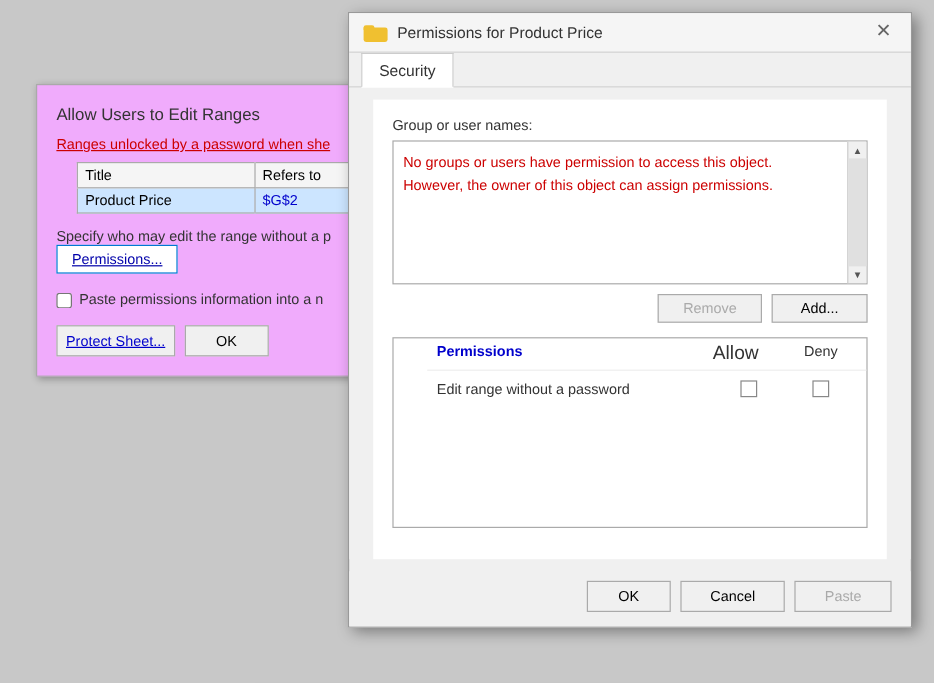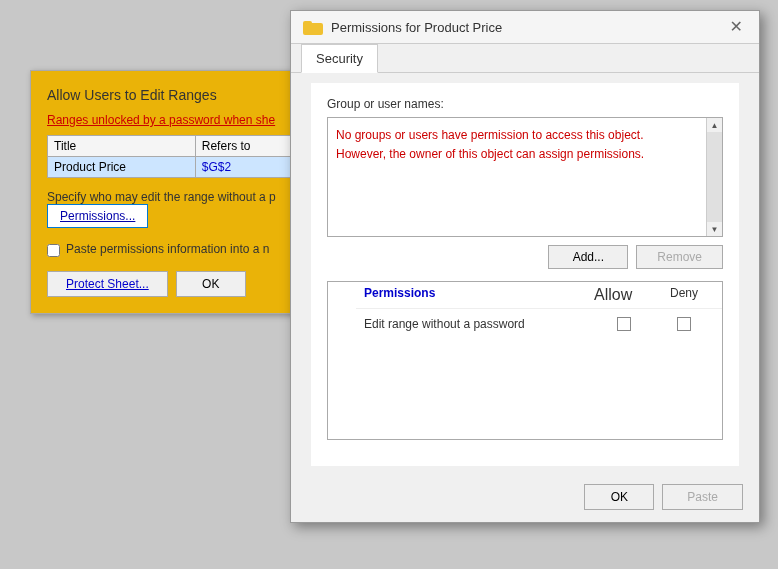--- a/index.html
+++ b/index.html
@@ -12,21 +12,21 @@
       position: relative;
       overflow: hidden;
     }
 
     
     .bg-dialog {
       position: absolute;
       left: 30px;
       top: 70px;
       width: 290px;
-      background: #eab308;
+      background: #f0abfc;
       border: 1px solid #aaa;
       box-shadow: 2px 2px 6px rgba(0,0,0,0.3);
       padding: 16px;
     }
     .bg-dialog-title {
       font-size: 14px;
       font-weight: normal;
       color: #333;
       margin-bottom: 10px;
     }
@@ -35,20 +35,21 @@
       color: #cc0000;
       text-decoration: underline;
       margin-bottom: 8px;
     }
     .bg-table {
       width: 100%;
       border-collapse: collapse;
       border: 1px solid #aaa;
       background: white;
       margin-bottom: 12px;
+      margin-left: 17px;
     }
     .bg-table th {
       border-bottom: 1px solid #aaa;
       border-right: 1px solid #aaa;
       padding: 3px 6px;
       text-align: left;
       font-weight: normal;
       background: #f5f5f5;
       font-size: 12px;
     }
@@ -87,21 +88,21 @@
       margin-right: 6px;
       margin-top: 2px;
     }
     .bg-bottom-btns {
       display: flex;
       gap: 8px;
     }
     .bg-btn {
       border: 1px solid #aaa;
       background: #f0f0f0;
-      padding: 5px 18px;
+      padding: 5px 7px;
       font-size: 12px;
       cursor: pointer;
       min-width: 70px;
     }
     .bg-protect-btn {
       color: #0000cc;
       text-decoration: underline;
     }
 
     
@@ -396,22 +397,22 @@
           <span class="users-box-text">However, the owner of this object can assign permissions.</span>
         </div>
         <div class="scrollbar-area">
           <div class="scroll-arrow">▲</div>
           <div class="scroll-track"></div>
           <div class="scroll-arrow">▼</div>
         </div>
       </div>
 
       <div class="add-remove-row">
+        <button class="add-remove-btn" disabled="">Remove</button>
         <button class="add-remove-btn">Add...</button>
-        <button class="add-remove-btn" disabled="">Remove</button>
       </div>
 
       <div class="permissions-section">
         <div class="permissions-header">
           <span class="permissions-header-label">Permissions</span>
           <span class="permissions-header-allow">Allow</span>
           <span class="permissions-header-deny">Deny</span>
         </div>
         <div class="permissions-row">
           <span class="permissions-row-label">Edit range without a password</span>
@@ -422,15 +423,16 @@
             <div class="perm-checkbox"></div>
           </div>
         </div>
         <div class="permissions-empty"></div>
       </div>
     </div>
   </div>
 
   <div class="fg-bottom">
     <button class="fg-bottom-btn ok-btn">OK</button>
+    <button class="fg-bottom-btn">Cancel</button>
     <button class="fg-bottom-btn" disabled="">Paste</button>
   </div>
 </div>
 
 </body></html>

